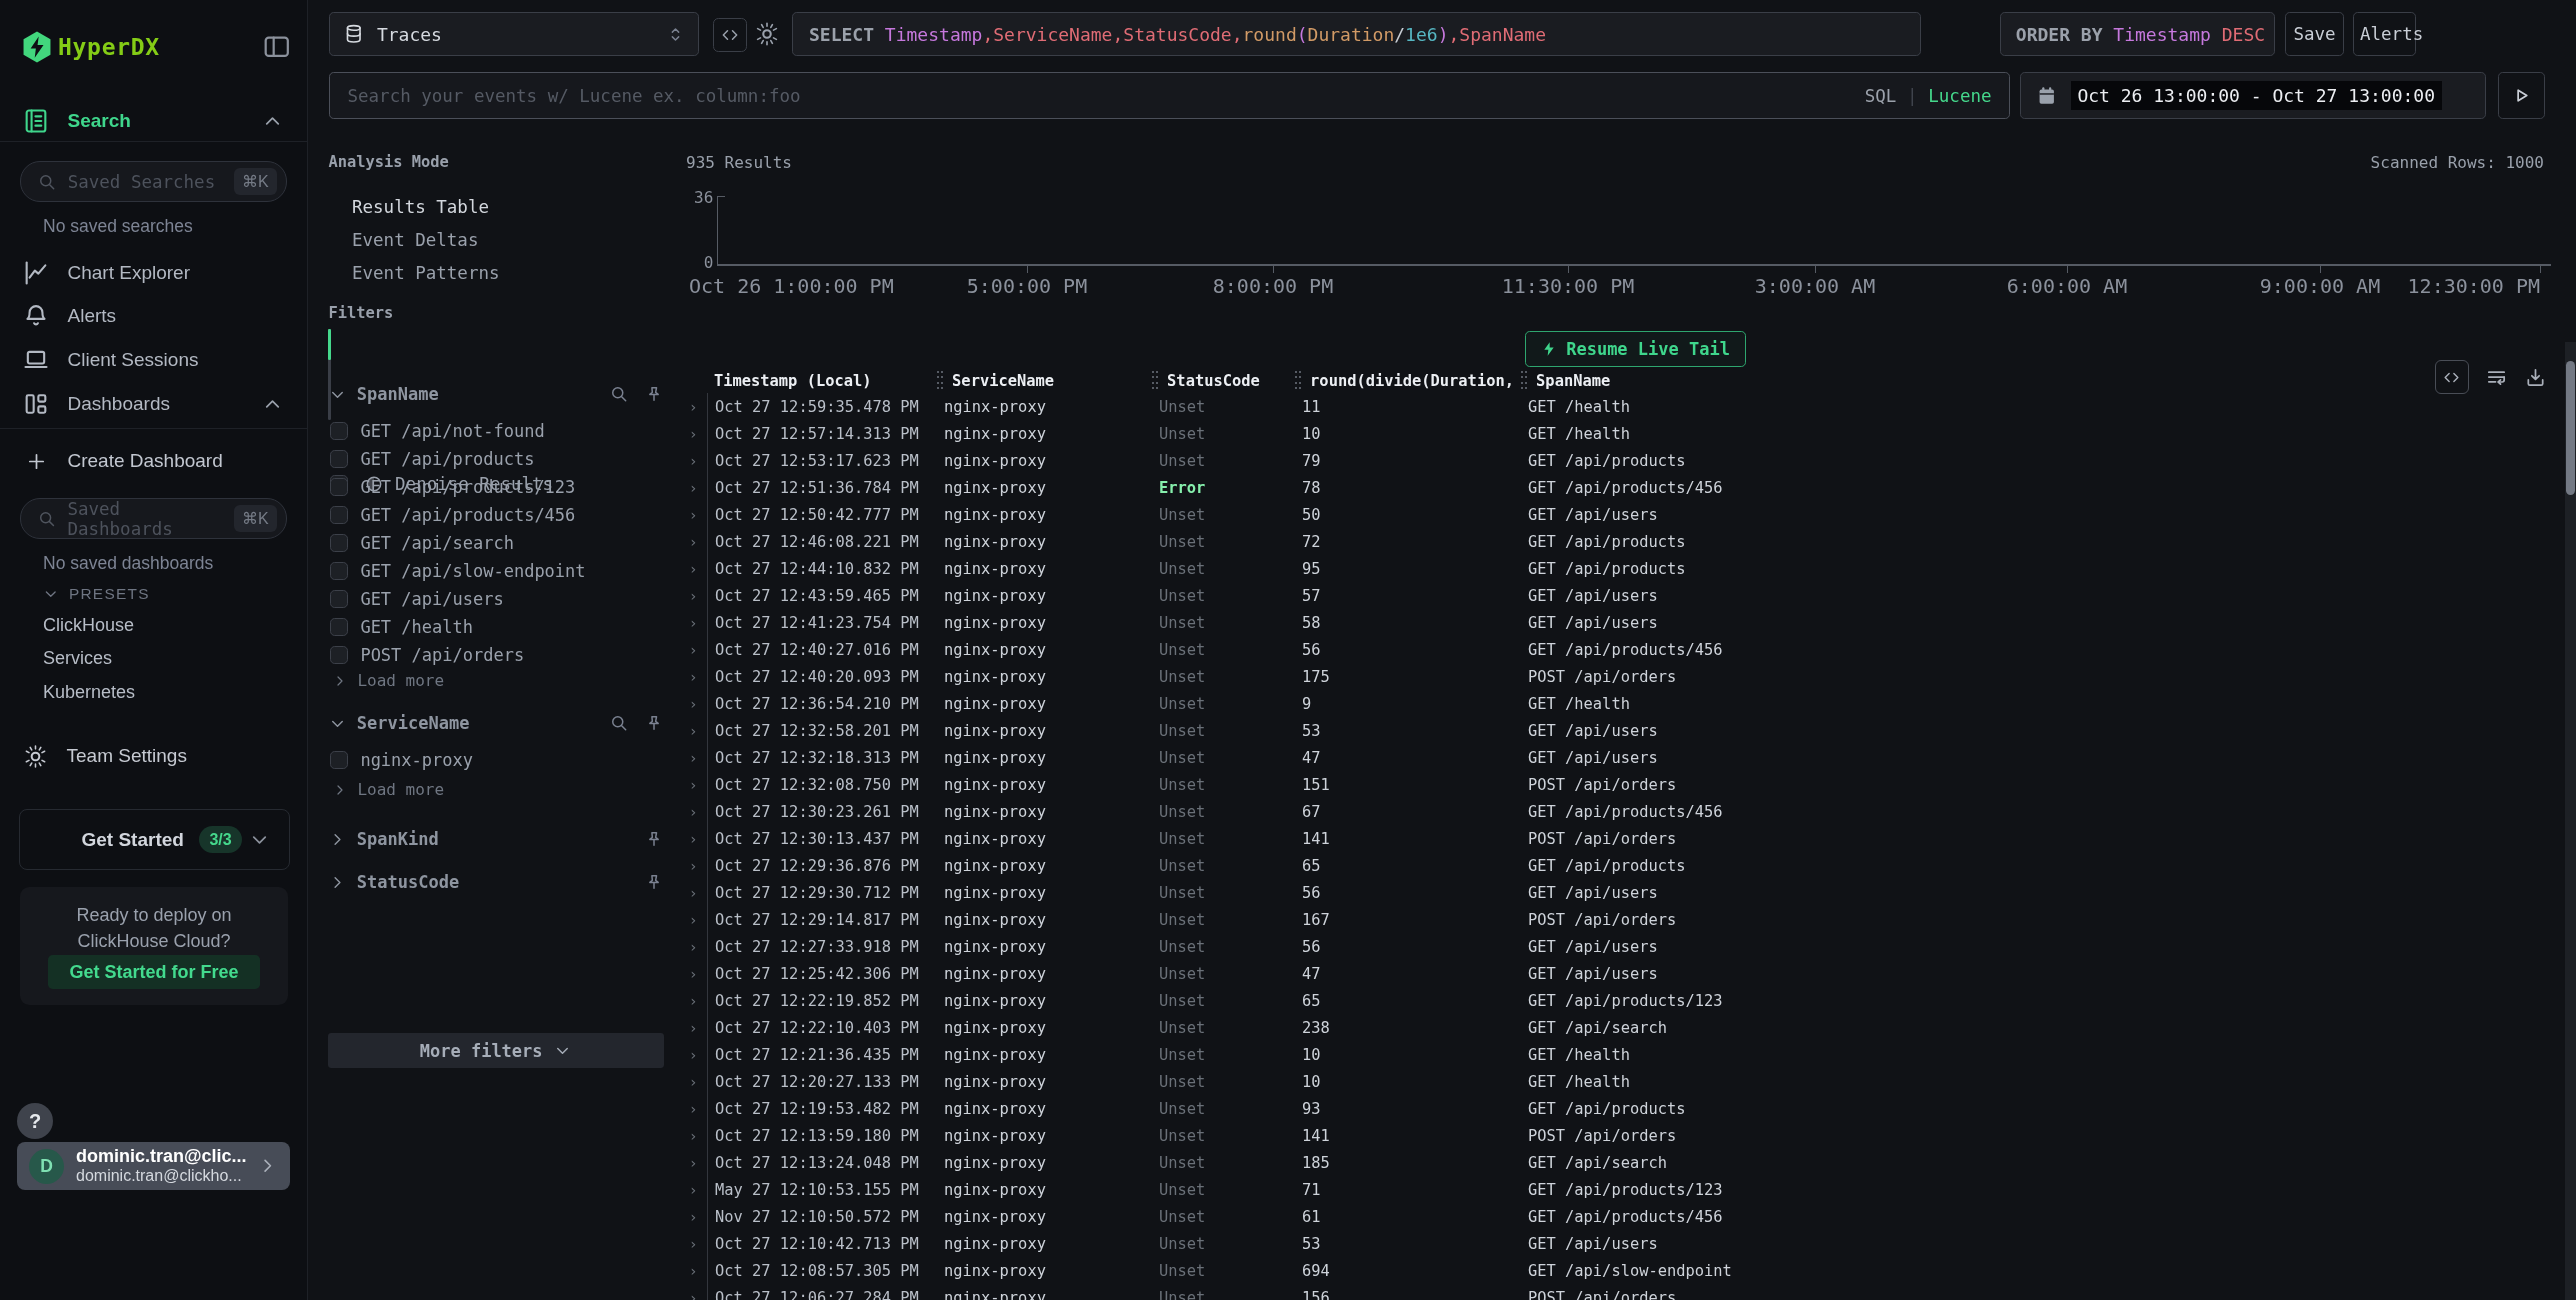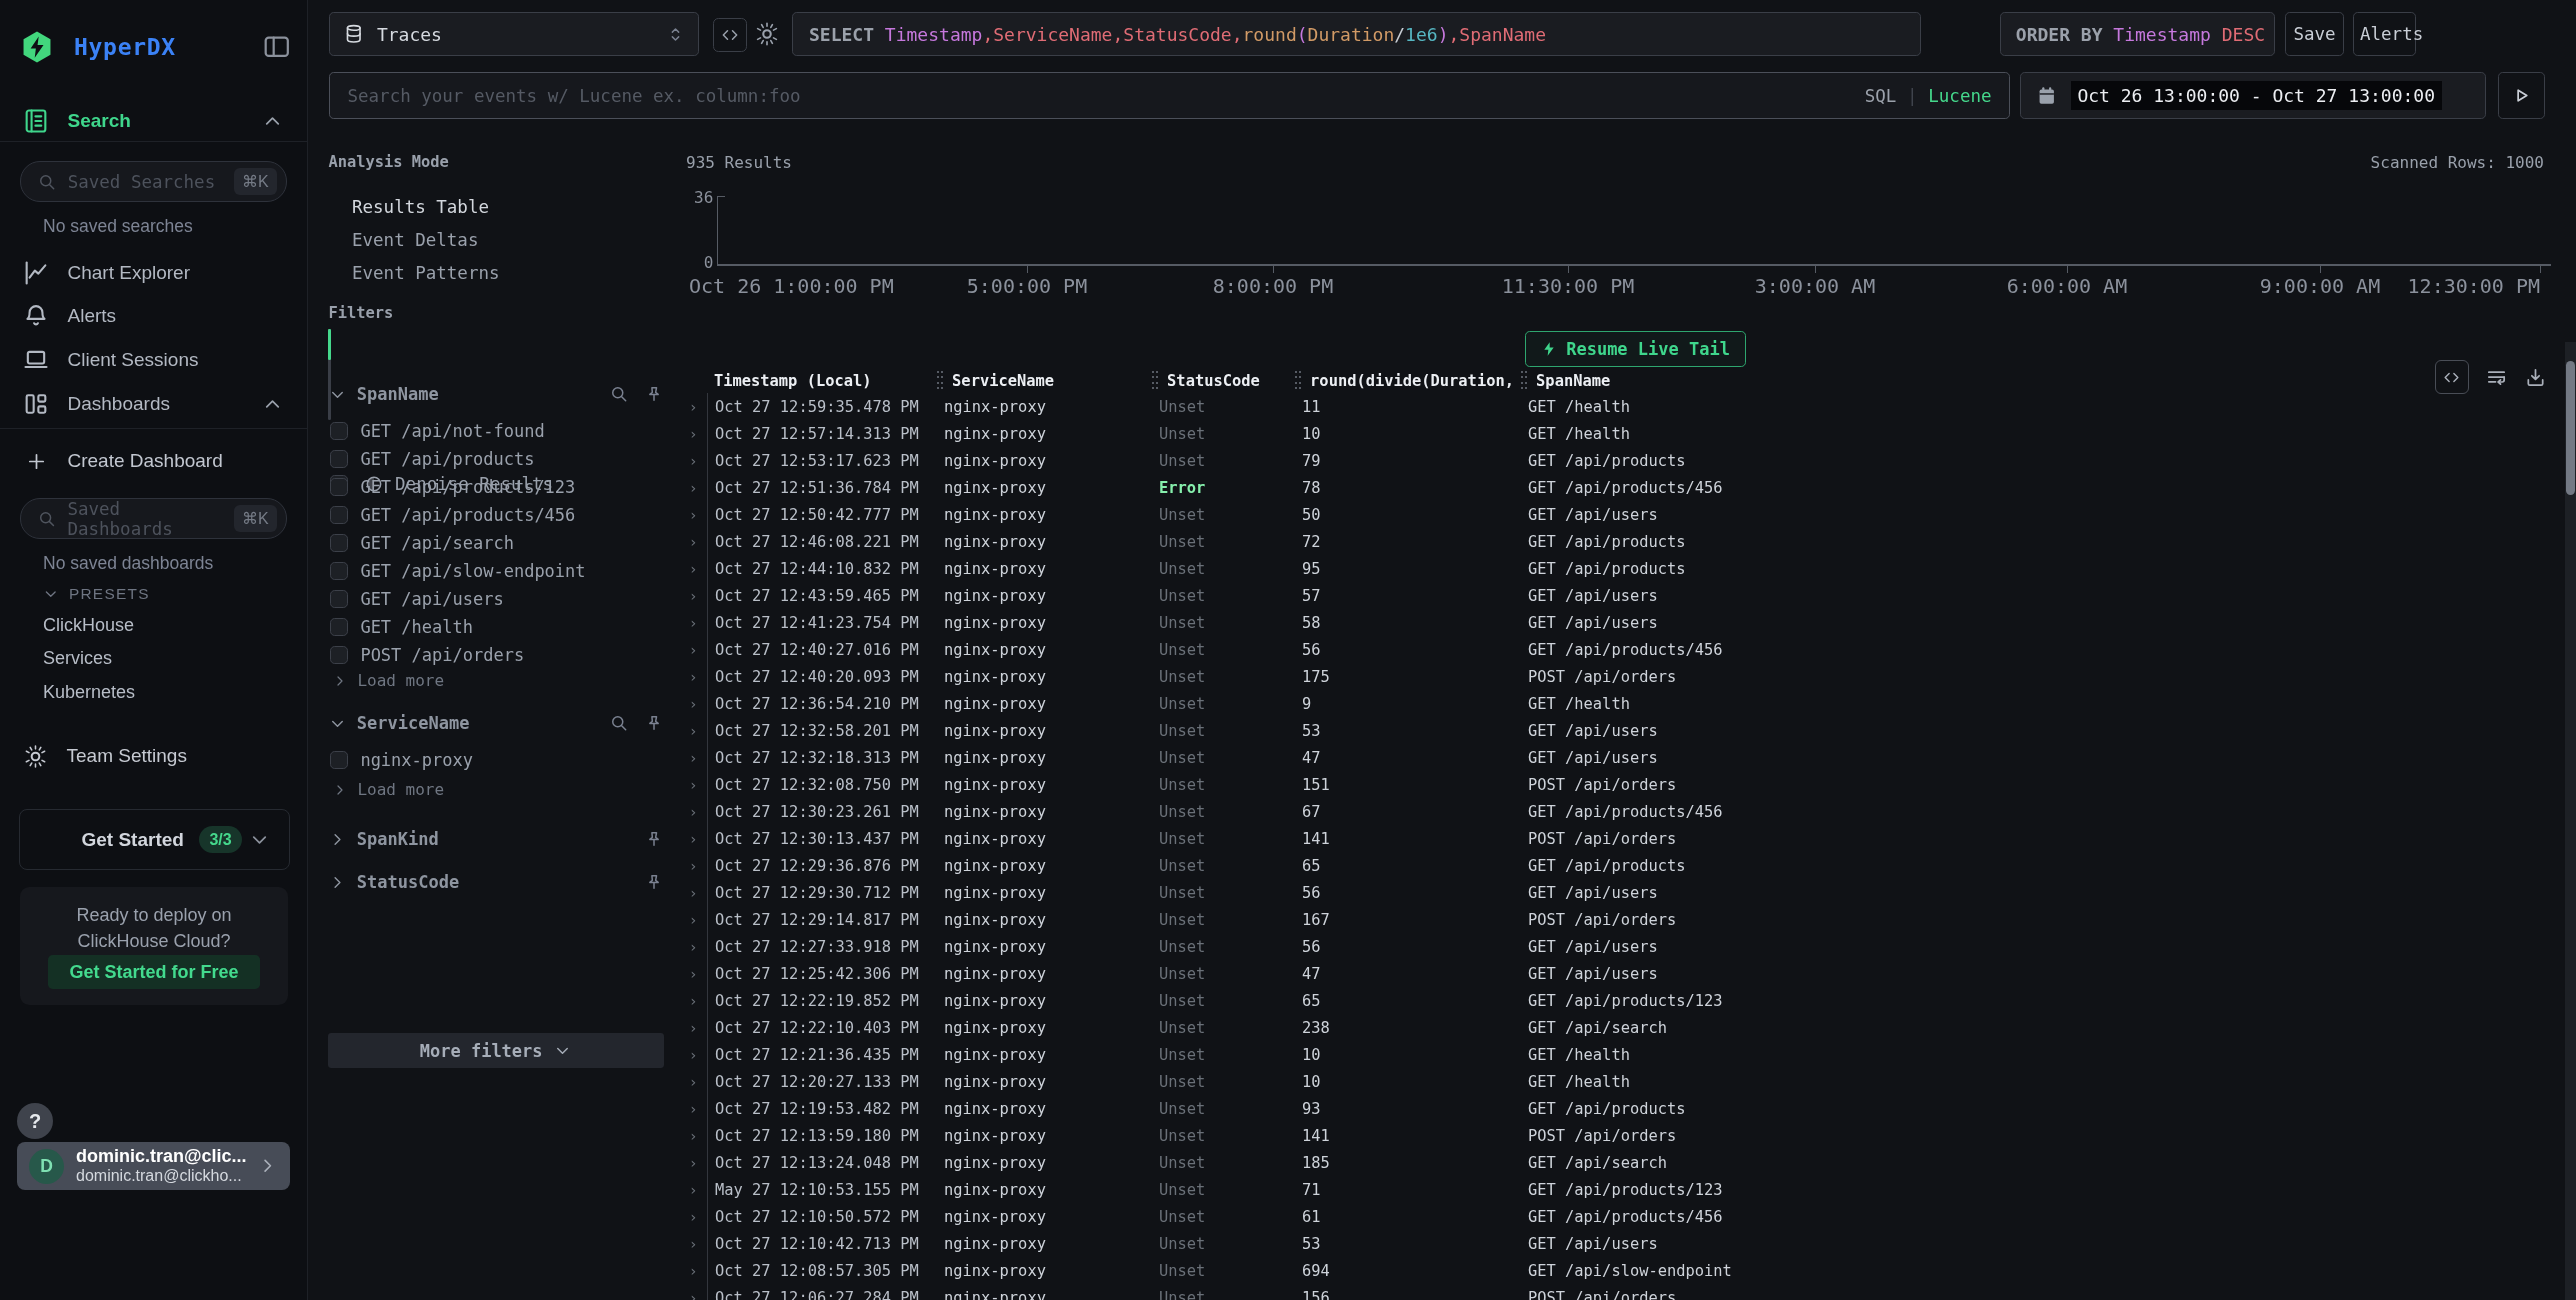--- a/index.html
+++ b/index.html
@@ -5,21 +5,21 @@
   html,body{margin:0;padding:0;background:#101216;width:2576px;height:1301px;overflow:hidden;
     font-family:"Liberation Sans",sans-serif;-webkit-font-smoothing:antialiased;}
   .app{position:absolute;inset:0;}
   svg{display:block;}
   .ic{stroke:currentColor;fill:none;stroke-width:1.8;stroke-linecap:round;stroke-linejoin:round;}
 
   
   .sidebar{position:absolute;left:0;top:0;width:307px;height:1301px;background:#0d0f13;border-right:1.3px solid #1e2127;}
   .logo-row{position:absolute;left:20px;top:27px;right:16px;height:40px;display:flex;align-items:center;}
   .logo-ic{width:34px;height:34px;}
-  .logo-text{margin-left:20px;font-family:"DejaVu Sans Mono",monospace;font-weight:bold;font-size:23px;color:#3b82f6;letter-spacing:0.7px;}
+  .logo-text{margin-left:4px;font-family:"DejaVu Sans Mono",monospace;font-weight:bold;font-size:23px;color:#84cc16;letter-spacing:0.7px;}
   .collapse-btn{margin-left:auto;color:#8b919c;}
   .nav-item{position:absolute;left:0;right:0;height:38px;display:flex;align-items:center;padding-left:22px;color:#b3b9c3;font-size:19px;cursor:pointer;}
   .nav-item .lbl{margin-left:17.5px;}
   .nav-item.active{color:#3fd68c;font-weight:bold;}
   .nav-item .chev-r{margin-left:auto;margin-right:23px;color:#9aa1ac;}
   .sb-divider{position:absolute;left:0;right:0;height:1.3px;background:#1e2127;}
   .pill-input{position:absolute;left:20px;right:20px;height:39px;border:1.3px solid #2e323b;border-radius:20px;background:#16181d;display:flex;align-items:center;padding:0 9.4px 0 16px;color:#4f545e;}
   .pill-input .ph{font-family:"DejaVu Sans Mono",monospace;font-size:17.5px;margin-left:10.7px;color:#4d525c;}
   .kbd{margin-left:auto;background:#23262d;border-radius:6px;padding:4px 8px;font-size:16px;color:#717823;color:#757b86;}
   .muted-line{position:absolute;left:43px;font-size:17.5px;color:#7d8494;}
@@ -928,21 +928,21 @@
         <div class="trow grid-row">
           <div class="td chev">›</div>
           <div class="td ts">May 27 12:10:53.155 PM</div>
           <div class="td svc">nginx-proxy</div>
           <div class="td status">Unset</div>
           <div class="td dur">71</div>
           <div class="td span">GET /api/products/123</div>
         </div>
         <div class="trow grid-row">
           <div class="td chev">›</div>
-          <div class="td ts">Oct 27 12:10:50.572 PM</div>
+          <div class="td ts">Nov 27 12:10:50.572 PM</div>
           <div class="td svc">nginx-proxy</div>
           <div class="td status">Unset</div>
           <div class="td dur">61</div>
           <div class="td span">GET /api/products/456</div>
         </div>
         <div class="trow grid-row">
           <div class="td chev">›</div>
           <div class="td ts">Oct 27 12:10:42.713 PM</div>
           <div class="td svc">nginx-proxy</div>
           <div class="td status">Unset</div>

